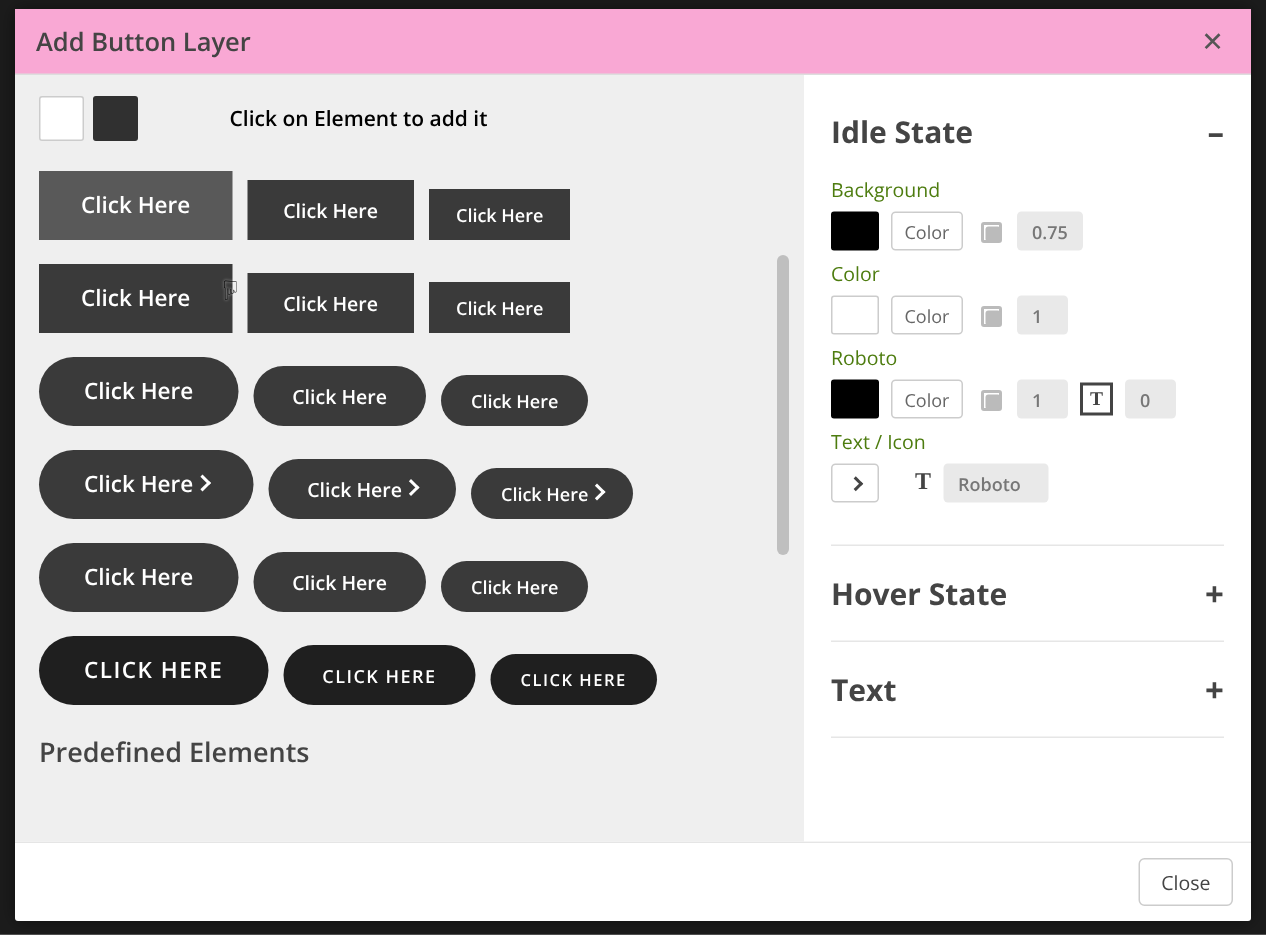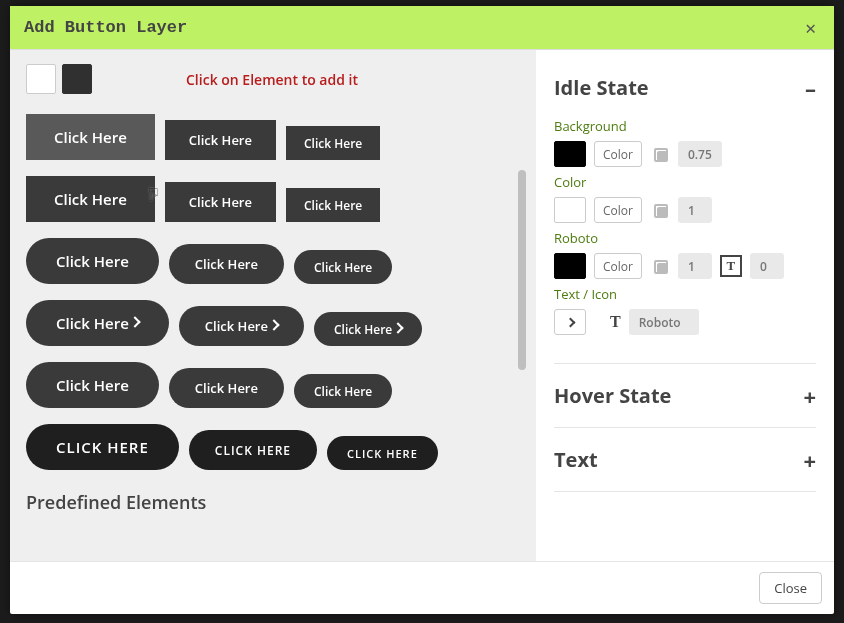--- a/index.html
+++ b/index.html
@@ -18,27 +18,26 @@
     left: 10px; top: 6px;
     width: 824px; height: 608px;
     background: #fff;
     border-radius: 2px;
     box-shadow: 0 0 12px rgba(0,0,0,0.45);
     display:flex;
     flex-direction:column;
   }
   .dlg-header {
     height: 44px;
-    background: #bef264;
+    background: #f9a8d4;
     border-bottom:1px solid #ddd;
     display:flex;
     align-items:center;
     padding: 0 12px 0 14px;
     justify-content:space-between;
-    font-family:Liberation Mono, monospace;
   }
   .dlg-title {
     font-size: 17px;
     font-weight: 600;
     color:#444;
   }
   .dlg-close {
     font-size: 18px;
     color:#555;
     cursor:pointer;
@@ -72,22 +71,22 @@
     padding: 14px 0 14px 16px;
     position:relative;
   }
   .swatch-row { display:flex; align-items:center; gap:6px; margin-bottom:20px; height:30px;}
   .swatch {
     width:30px;height:30px;border:1px solid #ccc;cursor:pointer;border-radius:2px;
   }
   .swatch.white{background:#fff;}
   .swatch.black{background:#303030;border-color:#303030;}
   .hint-text {
-    margin-left:88px;
-    color:#b91c1c;
+    margin-left:55px;
+    color:#000000;
     font-weight:600;
     font-size:14px;
   }
   .section-title {
     font-size:18px;
     font-weight:600;
     color:#444;
     margin: 8px 0 14px 0;
   }
   .btn-row { margin-bottom:16px; display:flex; align-items:flex-end; gap:10px; }

